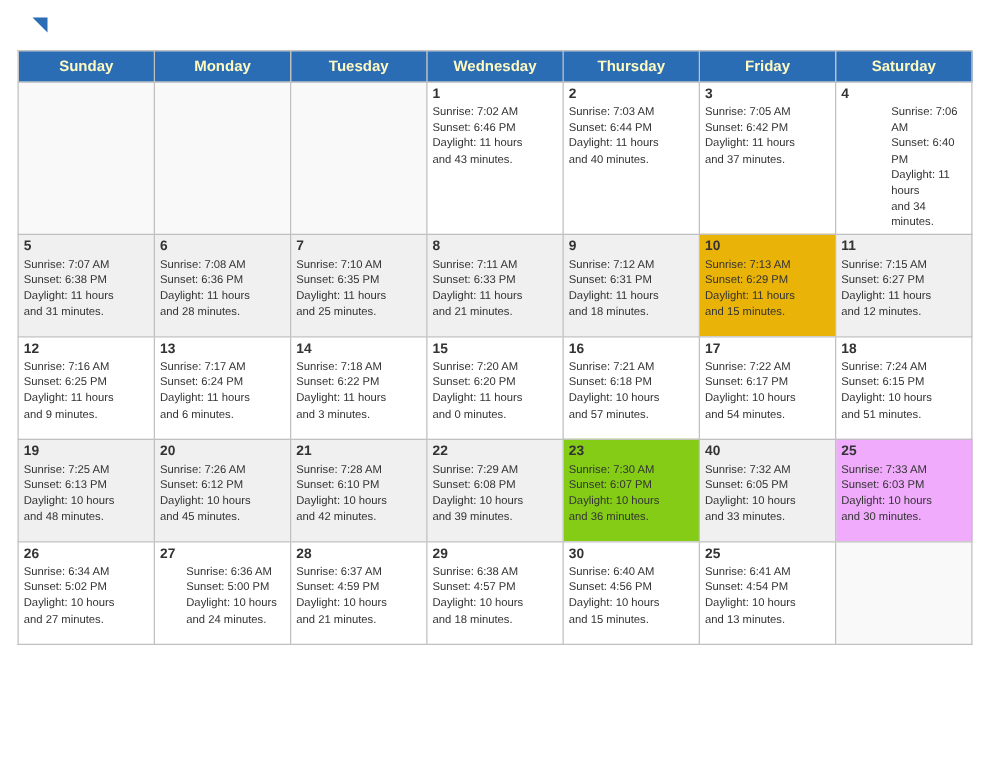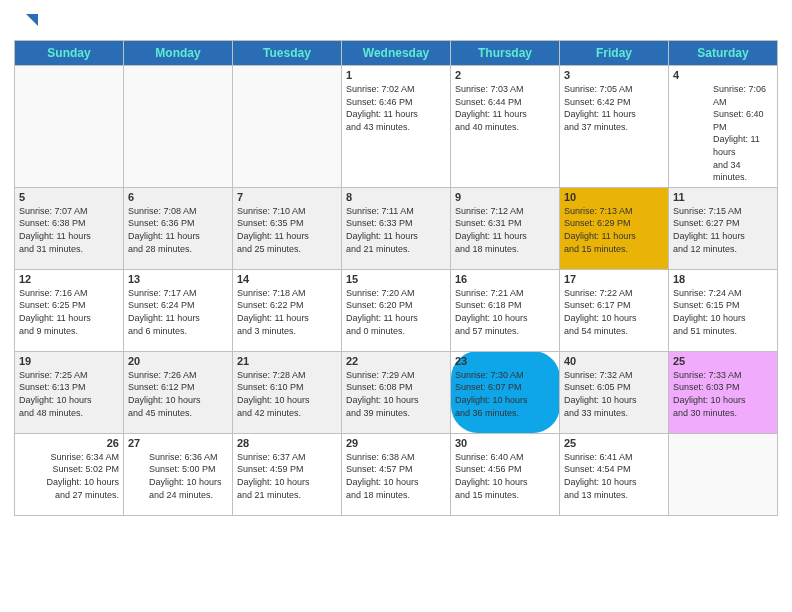--- a/index.html
+++ b/index.html
@@ -56,21 +56,21 @@
       font-size: 14px;
       color: #555;
     }
     .calendar {
       width: 100%;
       border-collapse: collapse;
       table-layout: fixed;
     }
     .calendar th {
       background-color: #2a6db5;
-      color: #5eead4;
+      color: #fef9c3;
       text-align: center;
       font-size: 12px;
       font-weight: bold;
       padding: 5px 14px;
       border: 1px solid #c0c0c0;
     }
     .calendar td {
       border: 1px solid #c0c0c0;
       vertical-align: top;
       padding: 3px 4px;
@@ -292,21 +292,21 @@
 Daylight: 10 hours
 and 42 minutes.</div>
           </td>
           <td style="background-color: rgb(240, 240, 240);">
             <span class="day-number">22</span>
             <div class="day-info" style="white-space: pre-line;">Sunrise: 7:29 AM
 Sunset: 6:08 PM
 Daylight: 10 hours
 and 39 minutes.</div>
           </td>
-          <td style="background-color: #0ea5e9; border-radius: 27px;">
+          <td style="background-color: #84cc16;">
             <span class="day-number">23</span>
             <div class="day-info" style="white-space: pre-line;">Sunrise: 7:30 AM
 Sunset: 6:07 PM
 Daylight: 10 hours
 and 36 minutes.</div>
           </td>
           <td style="background-color: rgb(240, 240, 240);">
             <span class="day-number">40</span>
             <div class="day-info" style="white-space: pre-line;">Sunrise: 7:32 AM
 Sunset: 6:05 PM
@@ -315,21 +315,21 @@
           </td>
           <td style="background-color: #f0abfc; margin-left: 40px;">
             <span class="day-number">25</span>
             <div class="day-info" style="white-space: pre-line;">Sunrise: 7:33 AM
 Sunset: 6:03 PM
 Daylight: 10 hours
 and 30 minutes.</div>
           </td>
         </tr>
         <tr>
-          <td style="background-color: rgb(255, 255, 255); text-align: right;">
+          <td style="background-color: rgb(255, 255, 255);">
             <span class="day-number">26</span>
             <div class="day-info" style="white-space: pre-line;">Sunrise: 6:34 AM
 Sunset: 5:02 PM
 Daylight: 10 hours
 and 27 minutes.</div>
           </td>
           <td style="background-color: rgb(255, 255, 255);">
             <span class="day-number">27</span>
             <div class="day-info" style="white-space: pre-line; margin-left: 21px;">Sunrise: 6:36 AM
 Sunset: 5:00 PM

